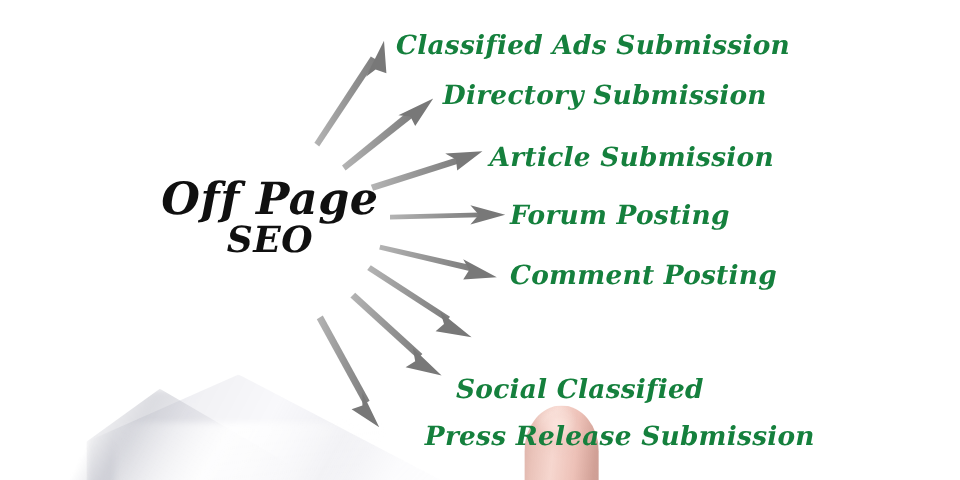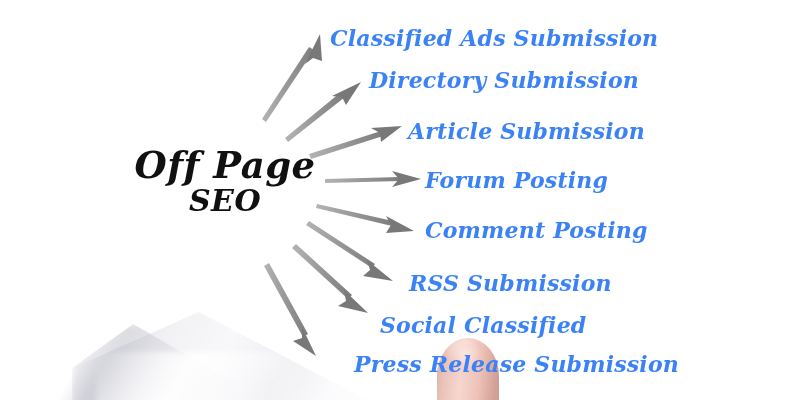--- a/index.html
+++ b/index.html
@@ -117,21 +117,21 @@
     line-height: 35px;
     letter-spacing: 0.5px;
   }
   .center-title .ln { display: block; white-space: nowrap; }
   .center-title .ln-1 { font-size: 37px; margin-top: 16px; }
   .center-title .ln-2 { font-size: 30px; }
   .center-title .ln-3 { font-size: 30px; letter-spacing: 1px; }
 
   .leaf-label {
     position: absolute;
-    color: #3b82f6;
+    color: #15803d;
     font-family: "DejaVu Serif", serif;
     font-style: italic;
     font-weight: 600;
     font-size: 22px;
     line-height: 24px;
     white-space: nowrap;
     letter-spacing: 0.2px;
   }
 </style>
 </head>
@@ -205,19 +205,18 @@
   <div class="leaf-label" style="left:330px; top:26px;">Classified Ads Submission</div>
 
   <div class="leaf-label" style="left:369px; top:68px;text-align:center;">Directory Submission</div>
 
   <div class="leaf-label" style="left:408px; top:119px;">Article Submission</div>
 
   <div class="leaf-label" style="left:425px; top:168px;">Forum Posting</div>
 
   <div class="leaf-label" style="left:425px; top:218px;">Comment Posting</div>
 
-  <div class="leaf-label" style="left:409px; top:271px;">RSS Submission</div>
 
   <div class="leaf-label" style="left:380px; top:313px;">Social Classified</div>
 
   <div class="leaf-label" style="left:325px; top:352px;margin-left:29px;">Press Release Submission</div>
 
 </div>
 
 </body></html>

